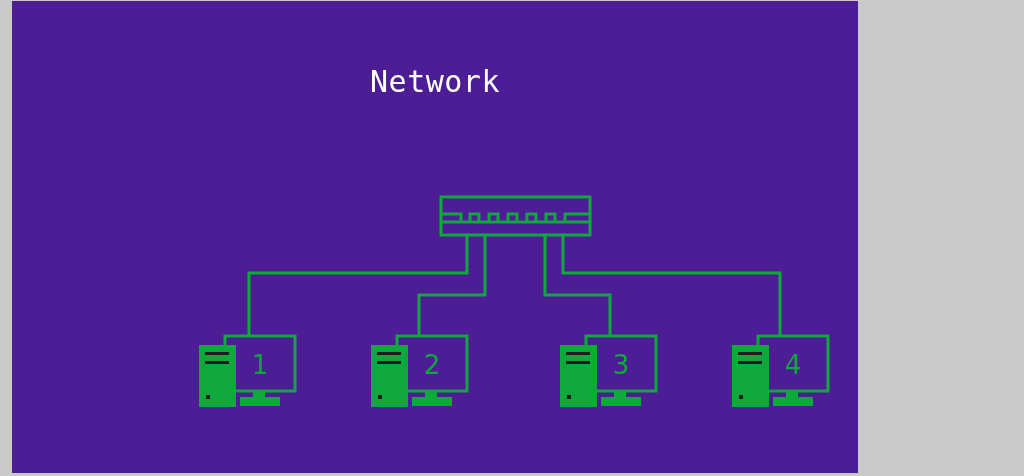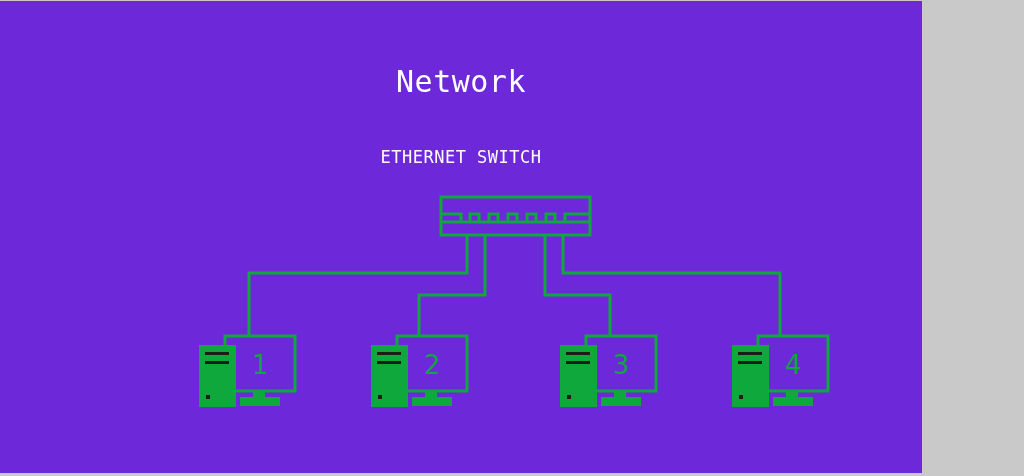--- a/index.html
+++ b/index.html
@@ -2,23 +2,23 @@
 <html><head>
   <meta charset="utf-8">
   <style>
     html, body { margin: 0; padding: 0; }
     body {
       width: 1024px; height: 476px; overflow: hidden;
       background: #c9c9c9;
       position: relative;
     }
     .canvas {
-      position: absolute; left: 0; top: 1px;
-      width: 922px; height: 472px;
-      background: #6d28d9;
+      position: absolute; left: 12px; top: 1px;
+      width: 846px; height: 472px;
+      background: #4c1d95;
     }
     .title {
       position: absolute; left: 0; right: 0; top: 63px;
       text-align: center; color: #ffffff;
       font-family: "DejaVu Sans Mono", "Liberation Mono", monospace;
       font-size: 30px; letter-spacing: 0.5px;
     }
     .subtitle {
       position: absolute; left: 0; right: 0; top: 146px;
       text-align: center; color: #ffffff;
@@ -29,21 +29,20 @@
     .pc-label {
       font-family: "DejaVu Sans", "Liberation Sans", sans-serif;
       font-size: 26px;
     }
   </style>
 </head>
 <body>
 
 <div class="canvas">
   <div class="title">Network</div>
-  <div class="subtitle">ETHERNET SWITCH</div>
 </div>
 
 <svg class="diagram" width="1024" height="476" viewBox="0 0 1024 476">
   <g fill="none" stroke="#0fa83c" stroke-width="3">
 
     <g>
       <rect x="441" y="197" width="149" height="38"></rect>
       <line x1="441" y1="222" x2="590" y2="222"></line>
       <path d="M441 214 H461 V222 M470 222 V214 H479 V222 M489 222 V214 H498 V222 M508 222 V214 H517 V222 M527 222 V214 H536 V222 M546 222 V214 H555 V222 M565 222 V214 H590"></path>
     </g>

